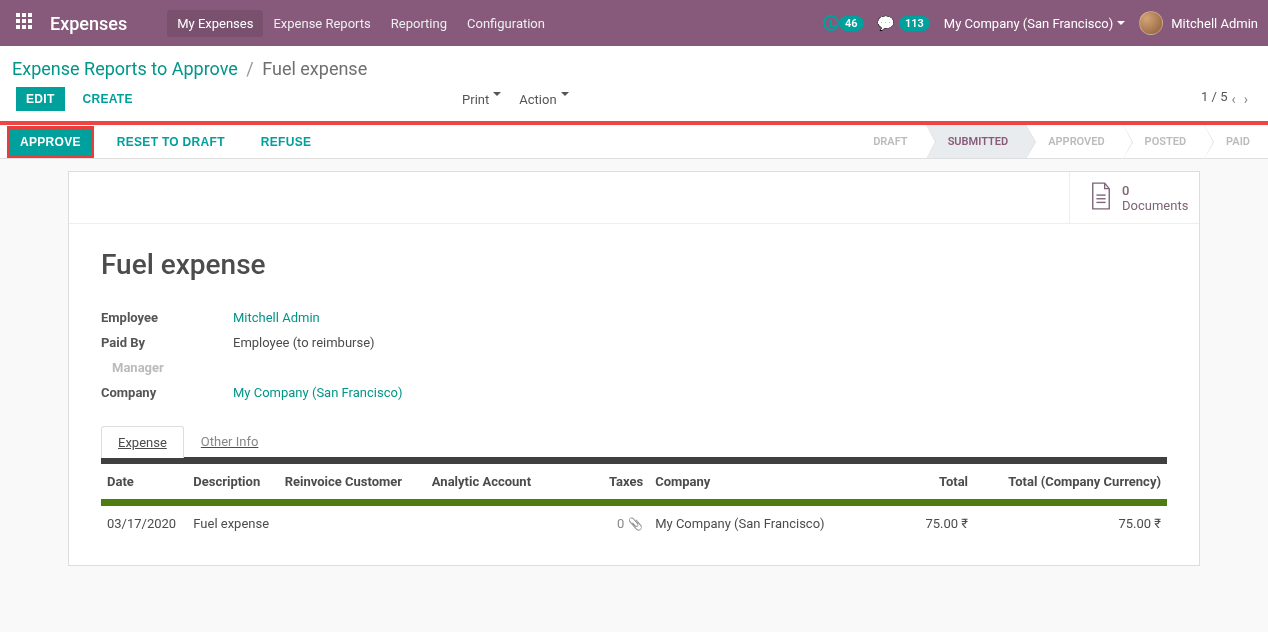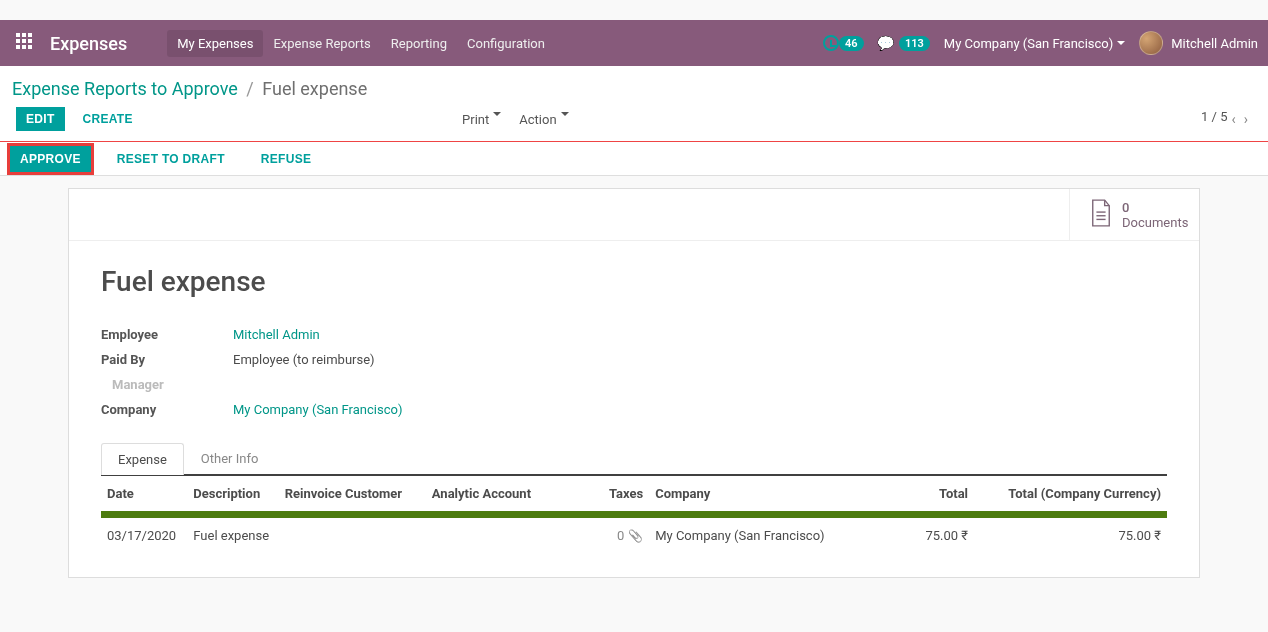--- a/index.html
+++ b/index.html
@@ -1,39 +1,39 @@
 <!DOCTYPE html>
 <html><head>
 <meta charset="utf-8">
 <style>
 * { box-sizing: border-box; margin: 0; padding: 0; }
 body { font-family: -apple-system, BlinkMacSystemFont, "Segoe UI", Roboto, "Helvetica Neue", sans-serif; font-size: 13px; color: #4c4c4c; background: #f9f9f9; }
 
 
-.navbar { background: #875a7b; height: 46px; display: flex; align-items: center; color: #fff; padding: 0 10px; margin-top: 20px; }
+.navbar { background: #875a7b; height: 46px; display: flex; align-items: center; color: #fff; padding: 0 10px; }
 .apps-icon { width: 20px; height: 20px; display: grid; grid-template-columns: repeat(3,4px); grid-template-rows: repeat(3,4px); gap: 2px; margin: 0 14px 0 6px; cursor: pointer; }
 .apps-icon span { background: #fff; width: 4px; height: 4px; }
 .brand { font-size: 18px; font-weight: 500; margin-right: 40px; }
 .nav-menu { display: flex; gap: 0; flex: 1; }
 .nav-item { padding: 6px 10px; color: #eee; cursor: pointer; font-size: 13px; }
 .nav-item.active { background: rgba(0,0,0,0.1); border-radius: 3px; color:#fff; }
 .nav-right { display: flex; align-items: center; gap: 14px; margin-left: auto; }
 .badge-pill { display: inline-flex; align-items: center; background: #fff; color: #875a7b; border-radius: 10px; padding: 1px 6px; font-size: 11px; font-weight: 600; }
 .clock-badge { display:flex; align-items:center; }
 .clock-icon { width:16px; height:16px; border: 2px solid #00a09d; border-radius: 50%; position: relative; }
 .clock-icon::after { content:''; position:absolute; width:5px; height:5px; border-left:2px solid #00a09d; border-bottom:2px solid #00a09d; top:3px; left:5px; }
 .chat-badge { display:flex; align-items:center; gap:4px; }
 .chat-icon::before { content:"💬"; font-size:14px; filter: brightness(2);}
 .company-sel { color:#fff; font-size:13px; cursor:pointer; display:flex; align-items:center; gap:4px; }
 .caret-down { width:0; height:0; border-left:4px solid transparent; border-right:4px solid transparent; border-top:4px solid #fff; display:inline-block; }
 .user-box { display:flex; align-items:center; gap:8px; }
 .avatar { width:24px; height:24px; border-radius:50%; background: radial-gradient(circle at 30% 30%, #d4a574, #8b5a3c); border:1px solid rgba(255,255,255,0.3); }
 
 
-.control-panel { background:#fff; border-bottom:1px solid #ef4444; }
+.control-panel { background:#fff; border-bottom:4px solid #ef4444; }
 .cp-top { display:flex; align-items:center; padding: 12px 16px 4px 12px; }
 .breadcrumb { font-size: 18px; color: #009688; cursor:pointer; }
 .breadcrumb .sep { color:#999; margin: 0 4px; }
 .breadcrumb .current { color:#6f6f6f; }
 .cp-bottom { display:flex; align-items:center; padding: 4px 16px 10px 16px; }
 .btn-primary { background:#00a09d; color:#fff; border:none; padding: 5px 10px; font-size:12px; font-weight:600; cursor:pointer; letter-spacing:0.3px; }
 .btn-link { background:transparent; color:#00a09d; border:none; padding:5px 10px; font-size:12px; font-weight:600; cursor:pointer; letter-spacing:0.3px; margin-left:8px; }
 .cp-center { margin: 0 auto; display:flex; gap:6px; color:#555; }
 .dropdown-toggle { cursor:pointer; display:inline-flex; align-items:flex-start; gap:4px; padding:4px 6px; }
 .cp-right { margin-left:auto; display:flex; gap:0; color:#555; }
@@ -63,21 +63,21 @@
 
 .sheet-body { padding: 24px 32px; }
 .record-title { font-size: 28px; color:#4c4c4c; margin-bottom: 24px; font-weight:500; }
 .field-row { display:flex; padding: 5px 0; }
 .field-label { width: 132px; font-weight:700; color:#555; }
 .field-label.muted { color:#bbb;margin-left:11px; }
 .field-value { color:#4c4c4c; }
 .field-value.link { color:#009688; cursor:pointer; }
 
 
-.tabs { display:flex; border-bottom:2px solid #404040; margin-top:20px; padding-left:0; }
+.tabs { display:flex; border-bottom:7px solid #404040; margin-top:20px; padding-left:0;text-decoration:underline; }
 .tab { padding:8px 16px; border:1px solid transparent; border-bottom:none; cursor:pointer; color:#888; font-size:13px; }
 .tab.active { border-color:#ddd; background:#fff; color:#4c4c4c; border-radius:3px 3px 0 0; position:relative; top:1px; }
 
 
 .tbl { width:100%; border-collapse:collapse; }
 .tbl th { text-align:left; font-weight:700; color:#4c4c4c; padding:10px 6px; font-size:13px; border-bottom:7px solid #4d7c0f; }
 .tbl th.num, .tbl td.num { text-align:right; }
 .tbl td { padding:10px 6px; font-size:13px; color:#4c4c4c; border-bottom: none; }
 .attach-cell { display:inline-flex; align-items:center; gap:4px; color:#888; justify-content:flex-end; width:100%; }
 .clip-icon::before { content:"📎"; font-size:12px; filter:grayscale(1); }
@@ -150,20 +150,27 @@
       <span class="pager-arrow">‹</span>
       <span class="pager-arrow">›</span>
     </div>
   </div>
 </div>
 
 <div class="statusbar">
   <button class="action-btn approve-btn">APPROVE</button>
   <button class="action-btn sb-link">RESET TO DRAFT</button>
   <button class="action-btn sb-link">REFUSE</button>
+  <div class="status-steps">
+    <div class="step">DRAFT</div>
+    <div class="step active">SUBMITTED</div>
+    <div class="step">APPROVED</div>
+    <div class="step">POSTED</div>
+    <div class="step">PAID</div>
+  </div>
 </div>
 
 <div class="sheet-wrap">
   <div class="sheet">
     <div class="btn-box">
       <div class="stat-btn">
         <div class="stat-icon">
           <svg viewBox="0 0 24 30">
               <path d="M3 1 H16 L21 7 V29 H3 Z" fill="none" stroke="#7c6576" stroke-width="1.5"></path>
               <path d="M16 1 V7 H21" fill="none" stroke="#7c6576" stroke-width="1.5"></path>

